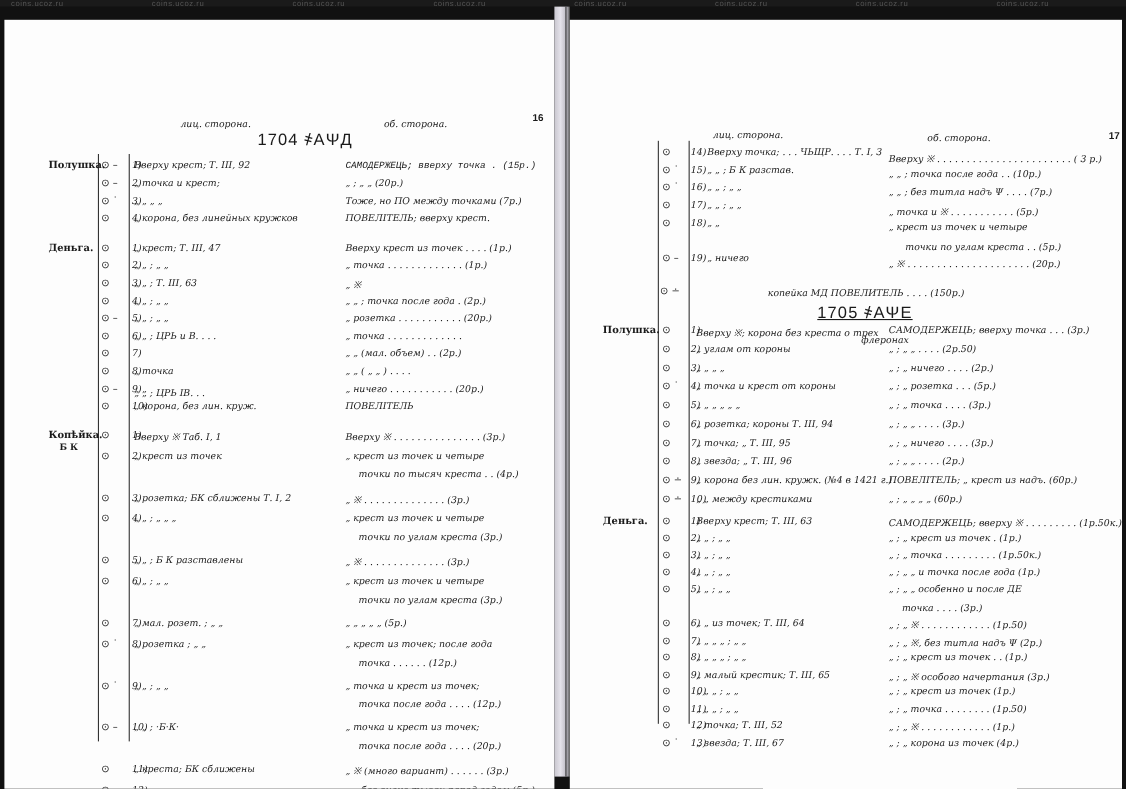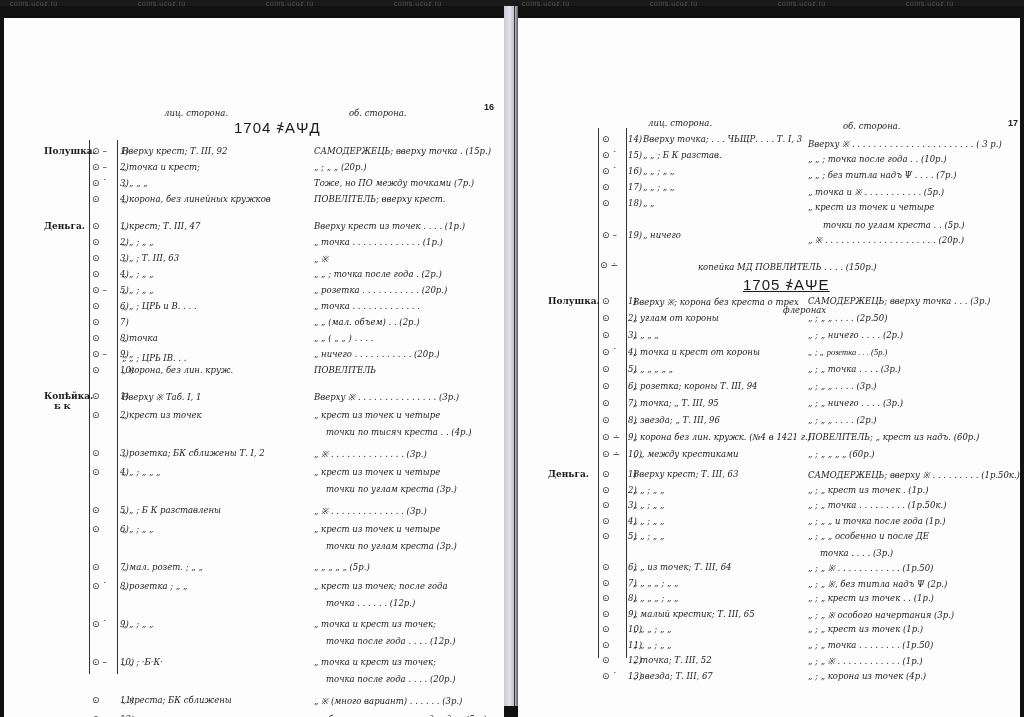--- a/index.html
+++ b/index.html
@@ -39,21 +39,21 @@
   <div class="abs hand" style="left:345px;top:90px;">об. сторона.</div>
   <div class="abs pagenum" style="left:480px;top:84px;">16</div>
   <div class="abs year" style="left:230px;top:101px;">1704 ҂АΨД</div>
   <div class="vline" style="left:85px;top:122px;height:534px;"></div>
   <div class="vline" style="left:113px;top:122px;height:534px;"></div>
   <div id="left-sections">
       <div class="abs side-title" style="left:40px;top:128px;">Полушка.</div>
       <div class="abs marker" style="left:88px;top:128px;">⊙ –</div>
       <div class="abs hand" style="left:116px;top:128px;">1)</div>
       <div class="abs hand" style="left:118px;top:128px;">Вверху крест; Т. III, 92</div>
-      <div class="abs hand" style="left:310px;top:128px;">САМОДЕРЖЕЦЬ; вверху точка . (15р.)</div>
+      <div class="abs hand" style="left:310px;top:128px;font-family:Liberation Mono, monospace;">САМОДЕРЖЕЦЬ; вверху точка . (15р.)</div>
       <div class="abs marker" style="left:88px;top:144px;">⊙ –</div>
       <div class="abs hand" style="left:116px;top:144px;">2)</div>
       <div class="abs hand" style="left:118px;top:144px;">„      точка и крест;</div>
       <div class="abs hand" style="left:310px;top:144px;">„   ;   „   „   (20р.)</div>
       <div class="abs marker" style="left:88px;top:160px;">⊙ ˙</div>
       <div class="abs hand" style="left:116px;top:160px;">3)</div>
       <div class="abs hand" style="left:118px;top:160px;">„      „   „   „</div>
       <div class="abs hand" style="left:310px;top:160px;">Тоже, но ПО между точками (7р.)</div>
       <div class="abs marker" style="left:88px;top:176px;">⊙</div>
       <div class="abs hand" style="left:116px;top:176px;">4)</div>
@@ -209,21 +209,21 @@
       <div class="abs hand" style="left:110px;top:295px;">2)</div>
       <div class="abs hand" style="left:115px;top:295px;">„   углам от короны</div>
       <div class="abs hand" style="left:290px;top:295px;">„   ;   „   „ . . . . (2р.50)</div>
       <div class="abs marker" style="left:84px;top:312px;">⊙</div>
       <div class="abs hand" style="left:110px;top:312px;">3)</div>
       <div class="abs hand" style="left:115px;top:312px;">„   „   „   „</div>
       <div class="abs hand" style="left:290px;top:312px;">„   ;   „   ничего . . . . (2р.)</div>
       <div class="abs marker" style="left:84px;top:329px;">⊙ ˙</div>
       <div class="abs hand" style="left:110px;top:329px;">4)</div>
       <div class="abs hand" style="left:115px;top:329px;">„   точка и крест от короны</div>
-      <div class="abs hand" style="left:290px;top:329px;font-family:Liberation Serif, serif;">„   ;   „   розетка . . . (5р.)</div>
+      <div class="abs hand" style="left:290px;top:329px;">„   ;   „   розетка . . . (5р.)</div>
       <div class="abs marker" style="left:84px;top:346px;">⊙</div>
       <div class="abs hand" style="left:110px;top:346px;">5)</div>
       <div class="abs hand" style="left:115px;top:346px;">„   „   „   „   „   „</div>
       <div class="abs hand" style="left:290px;top:346px;">„   ;   „   точка . . . . (3р.)</div>
       <div class="abs marker" style="left:84px;top:363px;">⊙</div>
       <div class="abs hand" style="left:110px;top:363px;">6)</div>
       <div class="abs hand" style="left:115px;top:363px;">„   розетка; короны Т. III, 94</div>
       <div class="abs hand" style="left:290px;top:363px;">„   ;   „   „ . . . . (3р.)</div>
       <div class="abs marker" style="left:84px;top:380px;">⊙</div>
       <div class="abs hand" style="left:110px;top:380px;">7)</div>

